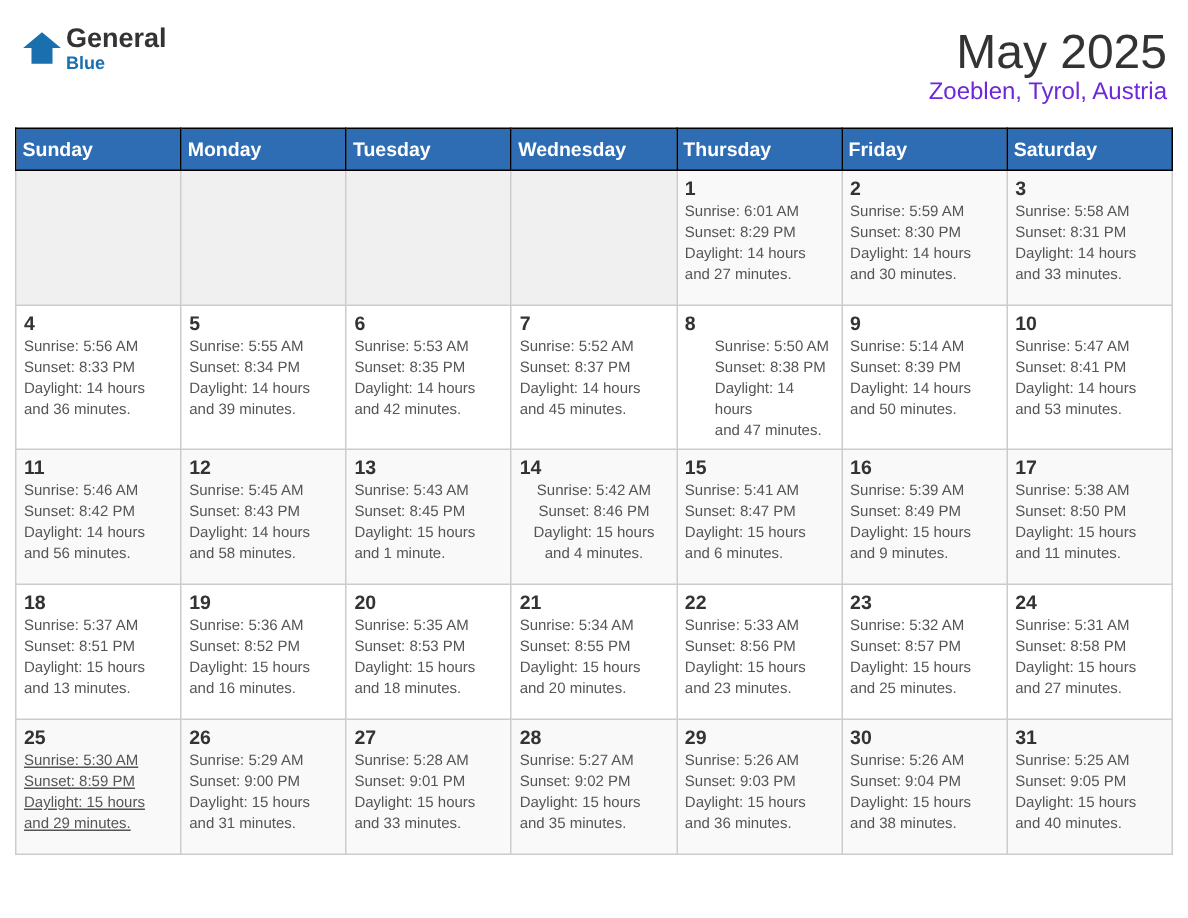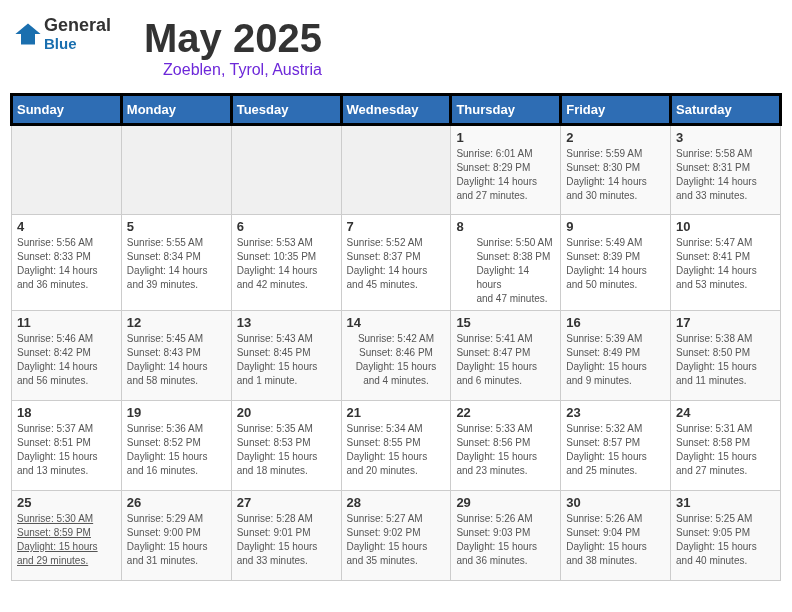--- a/index.html
+++ b/index.html
@@ -5,74 +5,75 @@
     * { box-sizing: border-box; margin: 0; padding: 0; }
     body {
       font-family: Arial, sans-serif;
       background: #fff;
       width: 792px;
       min-height: 612px;
       padding: 10px;
     }
     .header {
       display: flex;
+      justify-content: space-between;
       align-items: flex-start;
       margin-bottom: 8px;
       padding: 6px 4px;
       gap: 33px;
     }
     .logo {
       display: flex;
       align-items: center;
     }
     .logo-text {
       display: flex;
       flex-direction: column;
       line-height: 1.1;
     }
     .logo-general {
       font-size: 18px;
       font-weight: bold;
       color: #333;
     }
     .logo-blue {
-      font-size: 15px;
+      font-size: 12px;
       font-weight: bold;
       color: #1a6faf;
     }
     .logo-icon {
       width: 28px;
       height: 28px;
       margin-right: 2px;
     }
     .title-block {
       text-align: right;
     }
     .month-year {
-      font-size: 40px;
-      font-weight: bold;
+      font-size: 32px;
+      font-weight: normal;
       color: #333;
     }
     .location {
       font-size: 16px;
       color: #6d28d9;
     }
     table {
       width: 100%;
       border-collapse: collapse;
       table-layout: fixed;
     }
     thead th {
       background-color: #2e6db4;
       color: white;
       padding: 6px 4px;
       font-size: 13px;
       font-weight: bold;
       text-align: left;
-      border: 3px solid #000000;
+      border: 1px solid #000000;
     }
     tbody td {
       border: 1px solid #ccc;
       vertical-align: top;
       padding: 4px 5px;
       font-size: 11px;
       color: #333;
       height: 90px;
       background: #fff;
     }
@@ -165,41 +166,41 @@
         <td>
           <span class="day-number">5</span>
           <div class="day-info" style="white-space: pre-line;">Sunrise: 5:55 AM
 Sunset: 8:34 PM
 Daylight: 14 hours
 and 39 minutes.</div>
         </td>
         <td>
           <span class="day-number">6</span>
           <div class="day-info" style="white-space: pre-line;">Sunrise: 5:53 AM
-Sunset: 10:35 PM
+Sunset: 8:35 PM
 Daylight: 14 hours
 and 42 minutes.</div>
         </td>
         <td>
           <span class="day-number">7</span>
           <div class="day-info" style="white-space: pre-line;">Sunrise: 5:52 AM
 Sunset: 8:37 PM
 Daylight: 14 hours
 and 45 minutes.</div>
         </td>
         <td>
           <span class="day-number">8</span>
           <div class="day-info" style="white-space: pre-line; margin-left: 20px;">Sunrise: 5:50 AM
 Sunset: 8:38 PM
 Daylight: 14 hours
 and 47 minutes.</div>
         </td>
         <td>
           <span class="day-number">9</span>
-          <div class="day-info" style="white-space: pre-line;">Sunrise: 5:49 AM
+          <div class="day-info" style="white-space: pre-line;">Sunrise: 5:14 AM
 Sunset: 8:39 PM
 Daylight: 14 hours
 and 50 minutes.</div>
         </td>
         <td>
           <span class="day-number">10</span>
           <div class="day-info" style="white-space: pre-line;">Sunrise: 5:47 AM
 Sunset: 8:41 PM
 Daylight: 14 hours
 and 53 minutes.</div>

